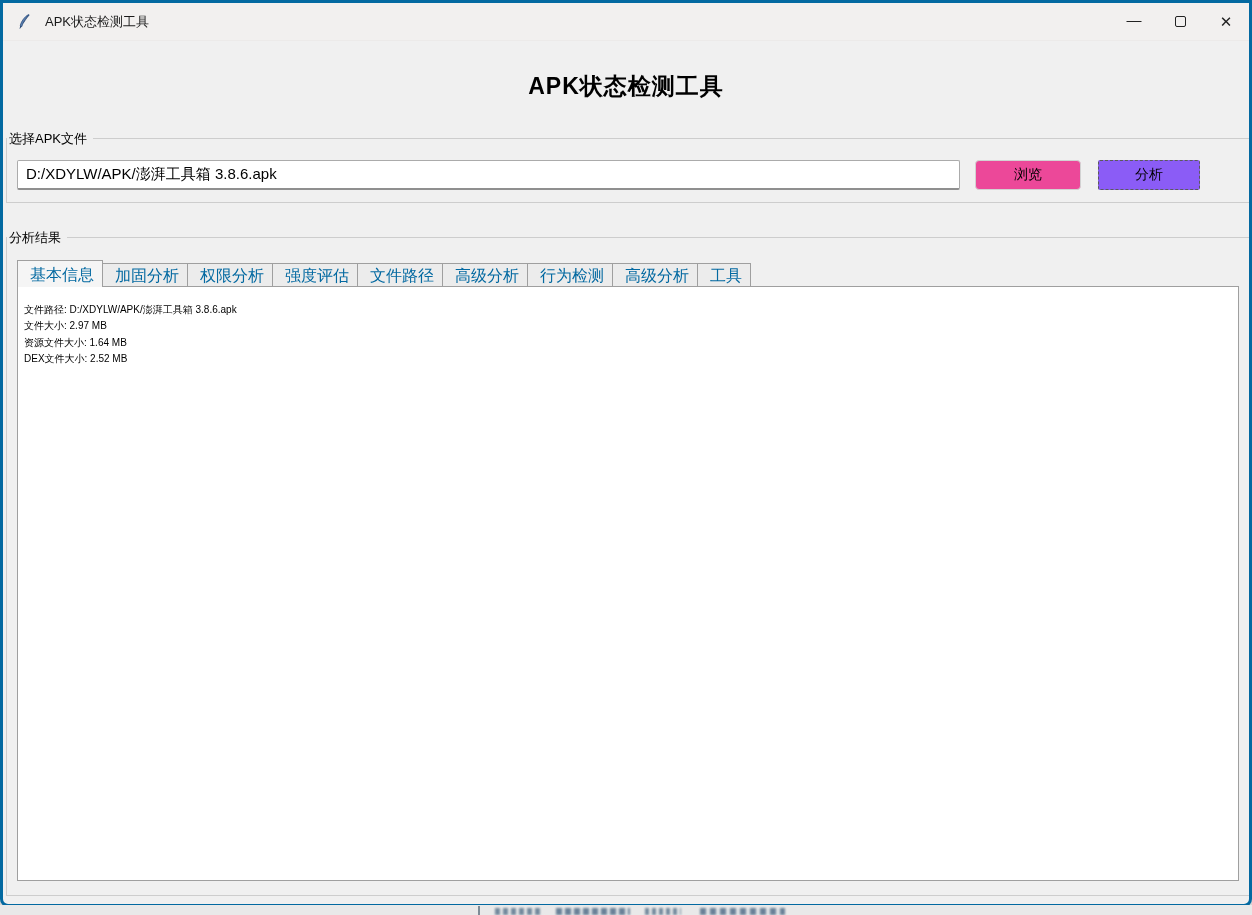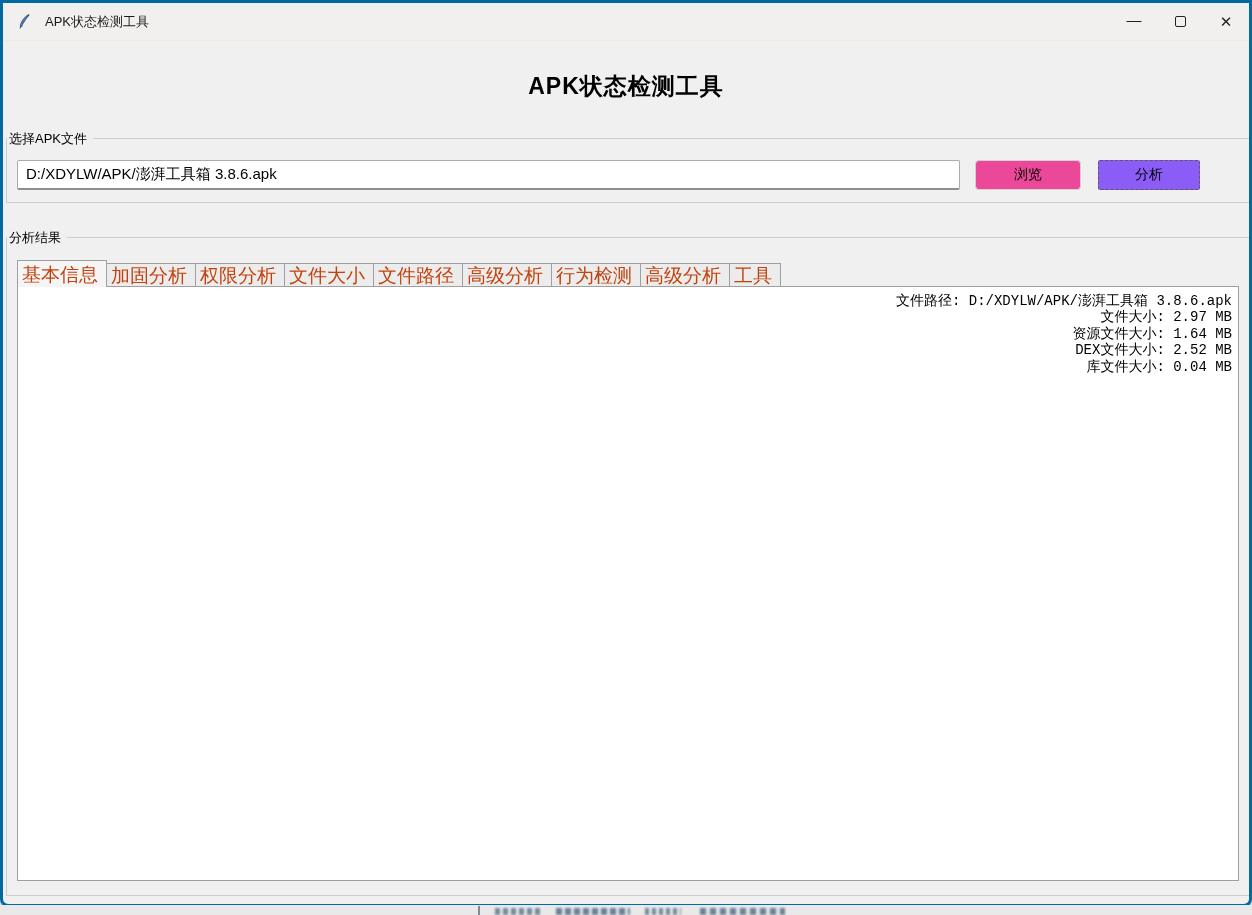--- a/index.html
+++ b/index.html
@@ -39,21 +39,21 @@
   
   .labelframe{
     position:absolute; left:3px; width:1244px;
     border:1px solid #cdcdcd; background:#f0f0f0;
   }
   .labelframe > .lf-label{
     position:absolute; top:-9px; left:0px; background:#f0f0f0;
     font-size:13px; color:#000; padding:0 6px 0 2px; line-height:17px;
   }
   #file-frame{ top:135px; height:65px; }
-  #result-frame{ top:234px; height:659px;text-align:right; }
+  #result-frame{ top:234px; height:659px; }
 
   
   .file-row{ position:absolute; left:10px; top:21px; right:10px; display:flex; align-items:flex-end; }
   .path-input{
     width:943px; height:30px; background:#fff;
     border:1px solid #ababab; border-bottom:2px solid #8f8f8f; border-radius:2px;
     font-size:15px; font-family:"Liberation Sans", sans-serif; color:#000;
     padding:0 8px; outline:none;
   }
   .btn{
@@ -63,36 +63,36 @@
   .browse-btn{ width:106px; margin-left:15px; }
   .analyze-btn{
     width:102px; margin-left:17px;
     border:1px dashed #5a5a5a; border-radius:2px; background:#8b5cf6;
   }
 
   
   .notebook{ position:absolute; left:10px; top:22px; right:10px; bottom:14px; }
   .tab-row{ display:flex; align-items:flex-end; height:27px; }
   .tab{
-    font-size:19px; color:#c2410c; padding:4px 8px 5px 4px;
+    font-size:16px; color:#0369a1; padding:4px 8px 5px 12px;
     background:#ececec; border:1px solid #9f9f9f; border-bottom:none;
     margin-right:-1px; height:24px; line-height:15px; white-space:nowrap;
   }
   .tab.selected{
     background:#f5f5f5; height:27px; padding-top:6px;
     position:relative; z-index:2;
   }
   .tab-pane{
     position:absolute; left:0; right:0; top:26px; bottom:0;
     background:#fff; border:1px solid #9f9f9f; z-index:1;
   }
   .output-text{
-    position:absolute; inset:0; padding:6px 6px;
-    font-family:Liberation Mono, monospace;
-    font-size:14px; line-height:16.4px; color:#000; white-space:pre;
+    position:absolute; inset:0; padding:15px 6px;
+    font-family:Liberation Sans, sans-serif;
+    font-size:10px; line-height:16.4px; color:#000; white-space:pre;
     overflow:hidden;
   }
 
   
   .desktop-strip{ position:absolute; left:0; bottom:0; width:1252px; height:10px; background:#e9e9e9; }
   .frag{ position:absolute; bottom:0; height:7px; filter:blur(1.2px); opacity:.85; }
   .frag-line{ left:478px; width:2px; height:9px; background:#6b7b88; filter:none; }
   .frag-a{ left:495px; width:48px; background:repeating-linear-gradient(90deg,#5f7990 0 5px,#e9e9e9 5px 8px); }
   .frag-b{ left:556px; width:74px; background:repeating-linear-gradient(90deg,#54708a 0 6px,#dfe3e6 6px 9px); }
   .frag-c{ left:645px; width:36px; background:repeating-linear-gradient(90deg,#5f7990 0 4px,#e9e9e9 4px 7px); }
@@ -137,30 +137,30 @@
   </div>
 
   <div class="labelframe" id="result-frame">
     <span class="lf-label">分析结果</span>
 
     <div class="notebook">
       <div class="tab-row">
         <span class="tab selected">基本信息</span>
         <span class="tab">加固分析</span>
         <span class="tab">权限分析</span>
-        <span class="tab">文件大小</span>
+        <span class="tab">强度评估</span>
         <span class="tab">文件路径</span>
         <span class="tab">高级分析</span>
         <span class="tab">行为检测</span>
         <span class="tab">高级分析</span>
         <span class="tab">工具</span>
       </div>
 
       <div class="tab-pane">
-        <div class="output-text"><div>文件路径: D:/XDYLW/APK/澎湃工具箱 3.8.6.apk</div><div>文件大小: 2.97 MB</div><div>资源文件大小: 1.64 MB</div><div>DEX文件大小: 2.52 MB</div><div>库文件大小: 0.04 MB</div></div>
+        <div class="output-text"><div>文件路径: D:/XDYLW/APK/澎湃工具箱 3.8.6.apk</div><div>文件大小: 2.97 MB</div><div>资源文件大小: 1.64 MB</div><div>DEX文件大小: 2.52 MB</div></div>
       </div>
     </div>
   </div>
 
 </div>
 
 <div class="desktop-strip">
   <div class="frag frag-line"></div>
   <div class="frag frag-a"></div>
   <div class="frag frag-b"></div>

